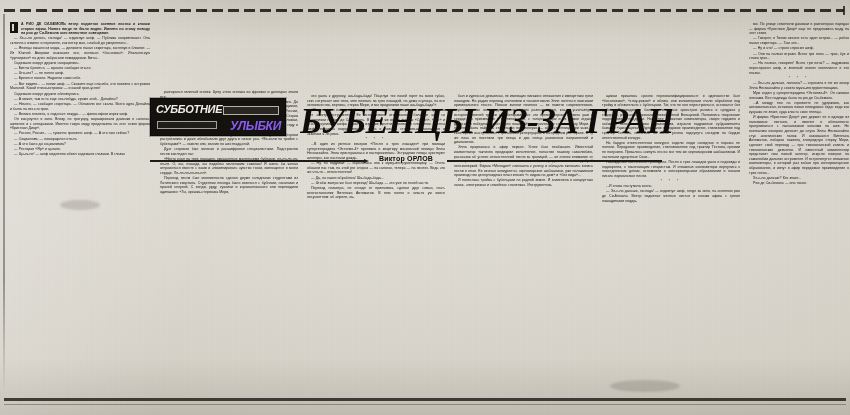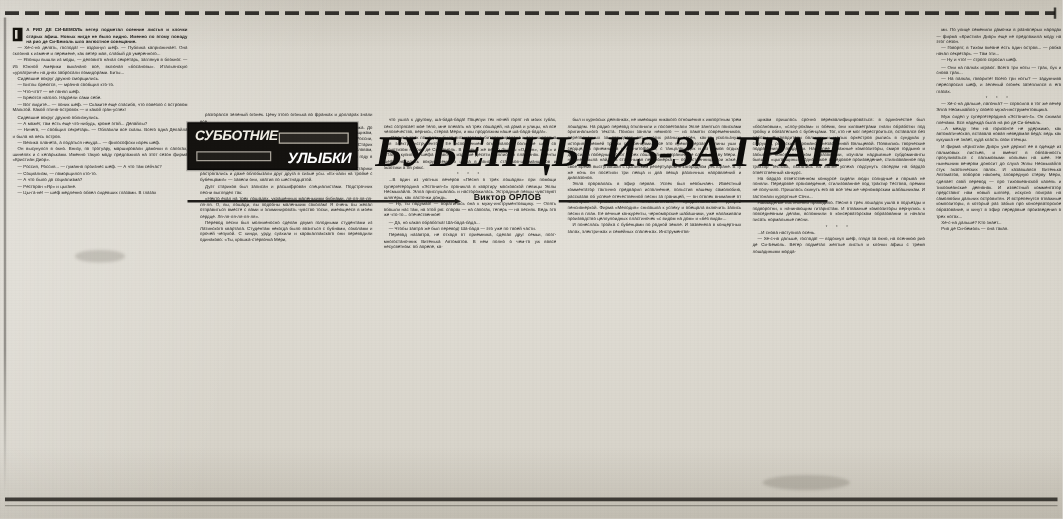--- a/index.html
+++ b/index.html
@@ -114,21 +114,21 @@
   .badge .b-bar{
     position:absolute;right:2px;top:3px;width:54px;height:7px;
     border:1px solid #b9b4a8;background:#2a2723;
   }
   .badge .b-bar2{
     position:absolute;left:6px;bottom:6px;width:58px;height:6px;
     border:1px solid #a8a399;background:#211f1b;
   }
   .badge .b-word2{
     position:absolute;right:4px;bottom:2px;
-    color:#ffffff;font-weight:bold;font-style:italic;
+    color:#8b5cf6;font-weight:bold;font-style:italic;
     font-size:12px;line-height:14px;letter-spacing:-.3px;
     white-space:nowrap;
   }
 
   
   .headline{
     position:absolute;left:300px;top:101px;width:372px;height:42px;
     color:#0e0d0b;
     font-family:"Liberation Serif", serif;
     font-weight:bold;font-style:italic;

